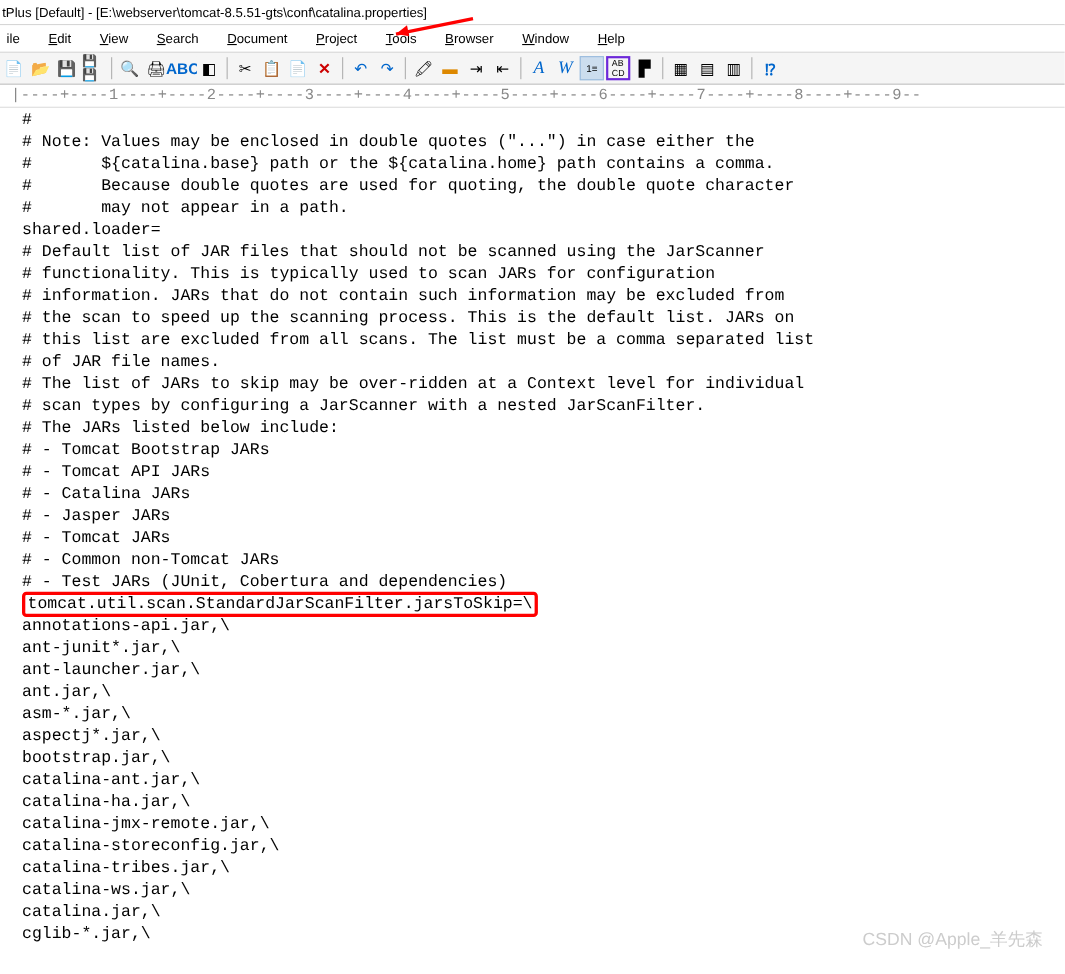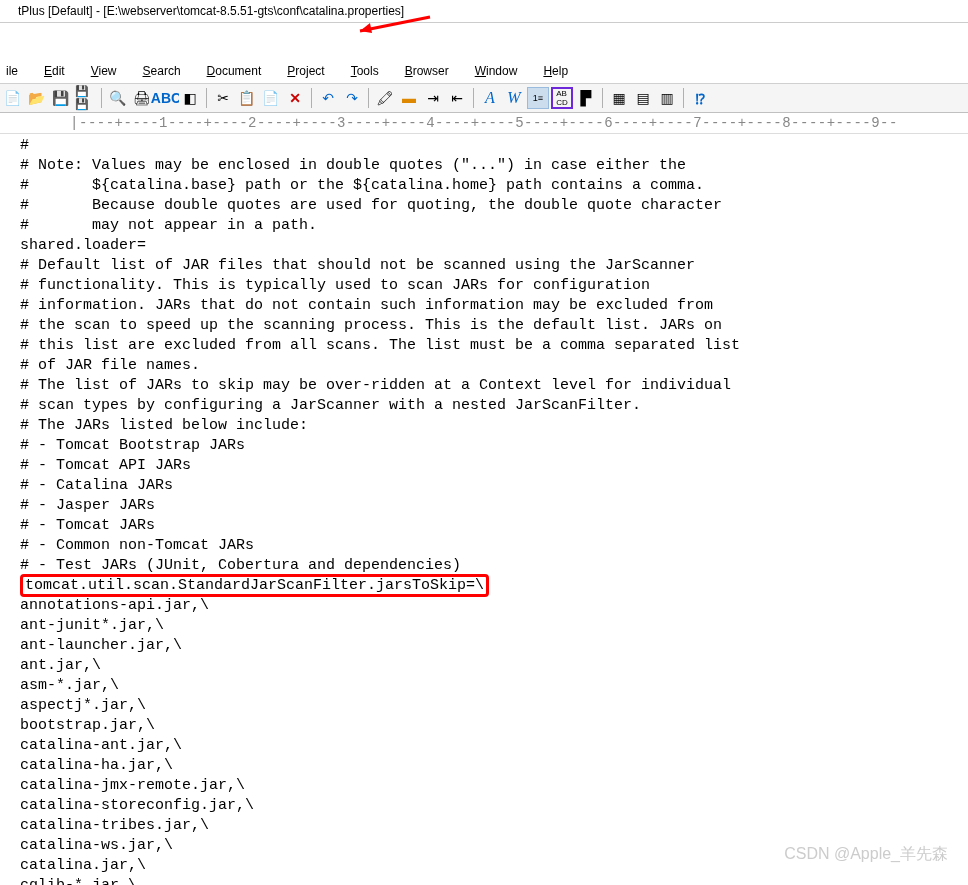--- a/index.html
+++ b/index.html
@@ -1,24 +1,24 @@
 <!DOCTYPE html>
 <html><head>
 <meta charset="utf-8">
 <style>
   * { margin: 0; padding: 0; box-sizing: border-box; }
   body { font-family: Tahoma, Arial, sans-serif; font-size: 12px; background: #fff; width: 968px; height: 885px; overflow: hidden; position: relative; }
-  .title-bar { background: #fff; padding: 4px 18px; font-size: 12px; color: #000; border-bottom: 1px solid #ccc; }
+  .title-bar { background: #fff; padding: 4px 2px; font-size: 12px; color: #000; border-bottom: 1px solid #ccc; }
   .menu-bar { background: #fff; padding: 3px 2px; display: flex; gap: 18px; border-bottom: 1px solid #d0d0d0; }
-  .menu-item { cursor: pointer; padding: 2px 4px; margin-top: 36px; }
+  .menu-item { cursor: pointer; padding: 2px 4px; }
   .menu-item .ul { text-decoration: underline; }
   .toolbar { background: #f5f5f5; padding: 3px 2px; display: flex; align-items: center; gap: 2px; border-bottom: 1px solid #c0c0c0; }
   .tbtn { width: 22px; height: 22px; border: 1px solid transparent; display: inline-flex; align-items: center; justify-content: center; cursor: pointer; font-size: 14px; background: #f5f5f5; }
   .tsep { width: 1px; height: 20px; background: #b0b0b0; margin: 0 3px; }
-  .ruler { font-family: "Courier New", monospace; font-size: 14px; color: #888; padding: 2px 10px; border-bottom: 1px solid #ddd; white-space: pre; overflow: hidden; letter-spacing: 0.5px; text-align: center; }
+  .ruler { font-family: "Courier New", monospace; font-size: 14px; color: #888; padding: 2px 10px; border-bottom: 1px solid #ddd; white-space: pre; overflow: hidden; letter-spacing: 0.5px; }
   .editor { font-family: "Courier New", monospace; font-size: 15px; line-height: 20px; padding: 2px 0; white-space: pre; color: #000; position: relative; }
   .line { padding-left: 20px; }
   .hl { display: inline; border: 3px solid #f00; border-radius: 4px; padding: 0 2px; margin-top: 45px; }
   .arrow-annot { position: absolute; left: 350px; top: 15px; pointer-events: none; }
   .watermark { position: absolute; right: 20px; bottom: 20px; color: #ccc; font-size: 16px; font-family: Liberation Sans, sans-serif; pointer-events: none; }
 </style>
 </head>
 <body>
 
 <svg class="arrow-annot" width="90" height="20">

